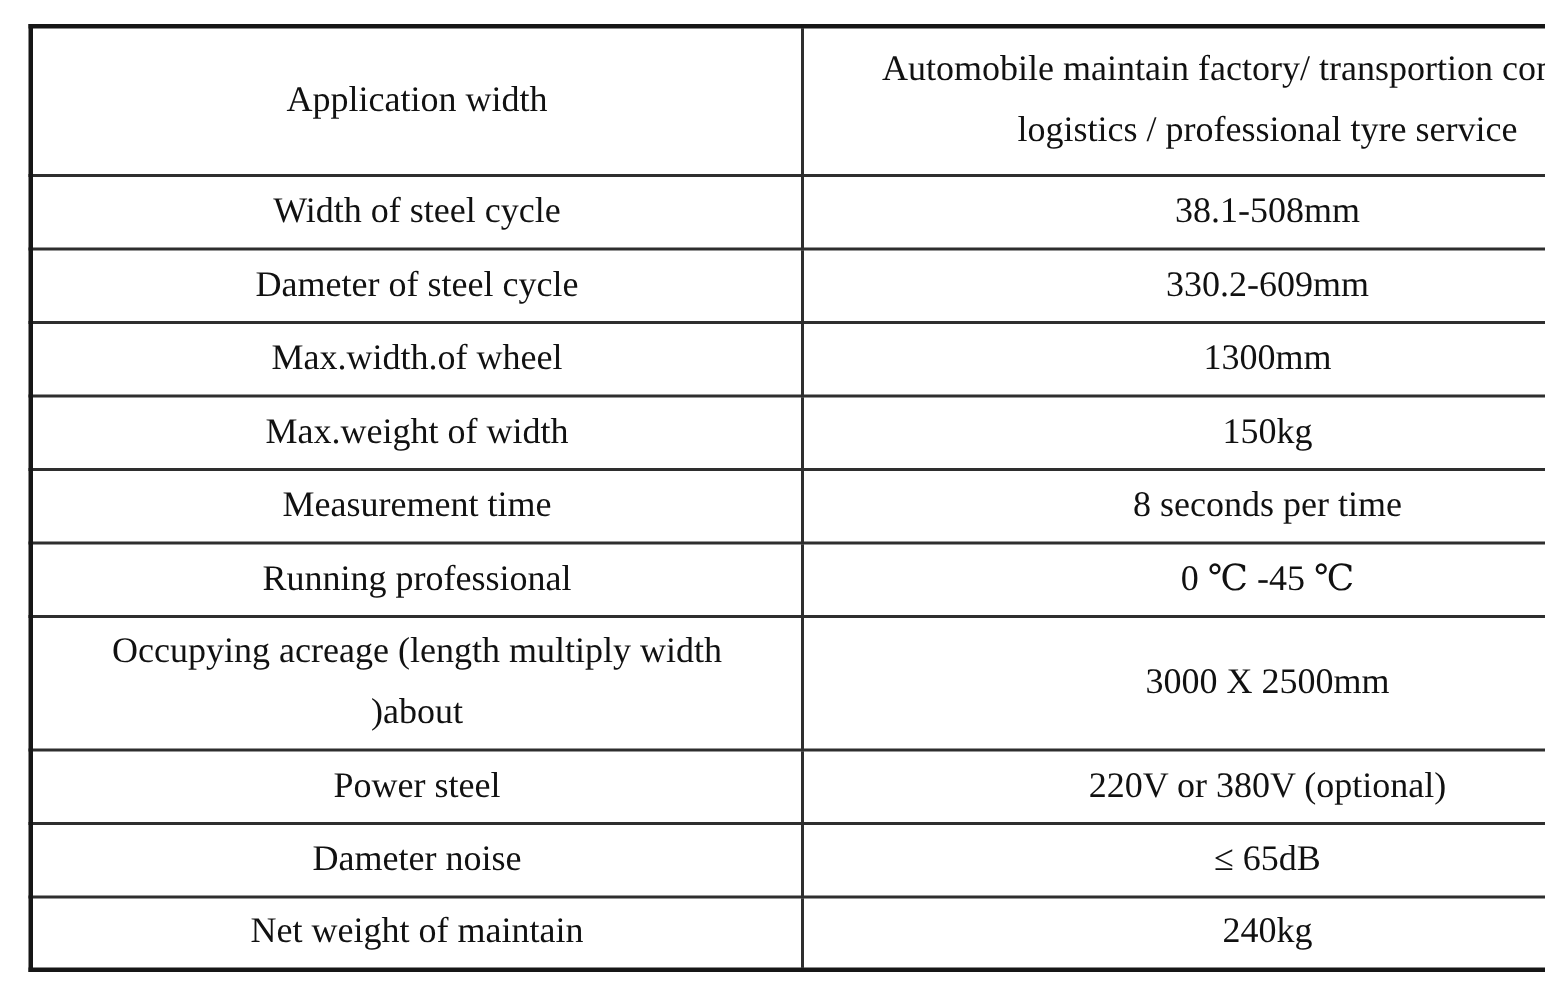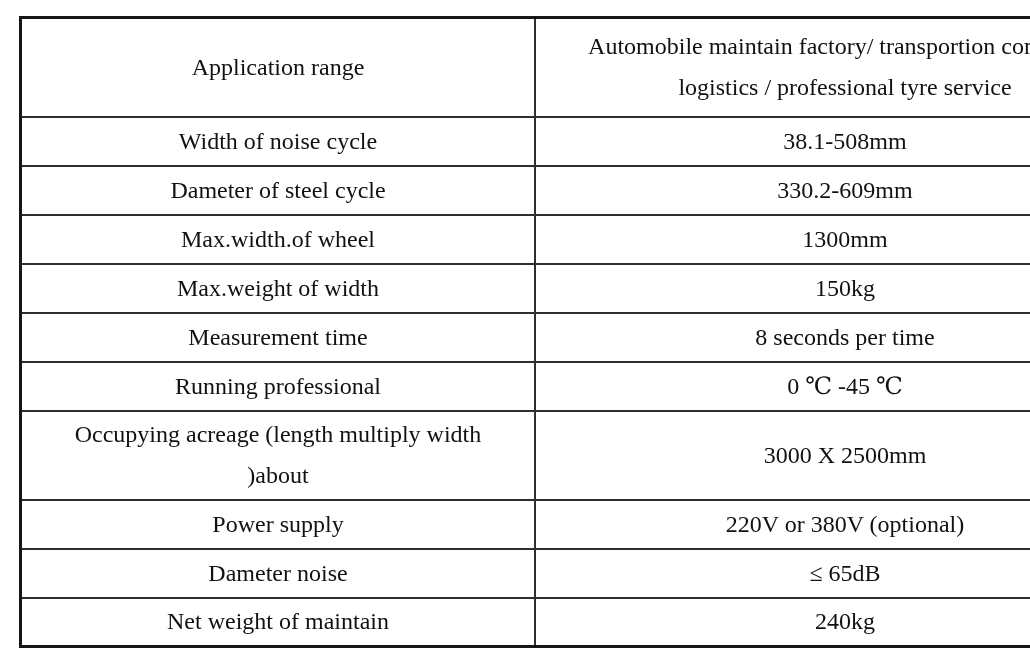--- a/index.html
+++ b/index.html
@@ -44,25 +44,25 @@
   tr.row-regular { height: 49px; }
   tr.row-tall-1  { height: 99px; }
   tr.row-tall-2  { height: 89px; }
 </style>
 </head>
 <body>
 
 <table class="spec-table">
   <tbody>
     <tr class="row-tall-1">
-      <td class="cell-label">Application range</td>
+      <td class="cell-label">Application width</td>
       <td class="cell-value">Automobile maintain factory/ transportion company / logistics / professional tyre service</td>
     </tr>
     <tr class="row-regular">
-      <td class="cell-label">Width of noise cycle</td>
+      <td class="cell-label">Width of steel cycle</td>
       <td class="cell-value">38.1-508mm</td>
     </tr>
     <tr class="row-regular">
       <td class="cell-label">Dameter of steel cycle</td>
       <td class="cell-value">330.2-609mm</td>
     </tr>
     <tr class="row-regular">
       <td class="cell-label">Max.width.of wheel</td>
       <td class="cell-value">1300mm</td>
     </tr>
@@ -76,21 +76,21 @@
     </tr>
     <tr class="row-regular">
       <td class="cell-label">Running professional</td>
       <td class="cell-value">0 ℃ -45 ℃</td>
     </tr>
     <tr class="row-tall-2">
       <td class="cell-label">Occupying acreage (length multiply width )about</td>
       <td class="cell-value">3000 X 2500mm</td>
     </tr>
     <tr class="row-regular">
-      <td class="cell-label">Power supply</td>
+      <td class="cell-label">Power steel</td>
       <td class="cell-value">220V or 380V (optional)</td>
     </tr>
     <tr class="row-regular">
       <td class="cell-label">Dameter noise</td>
       <td class="cell-value">≤ 65dB</td>
     </tr>
     <tr class="row-regular">
       <td class="cell-label">Net weight of maintain</td>
       <td class="cell-value">240kg</td>
     </tr>

